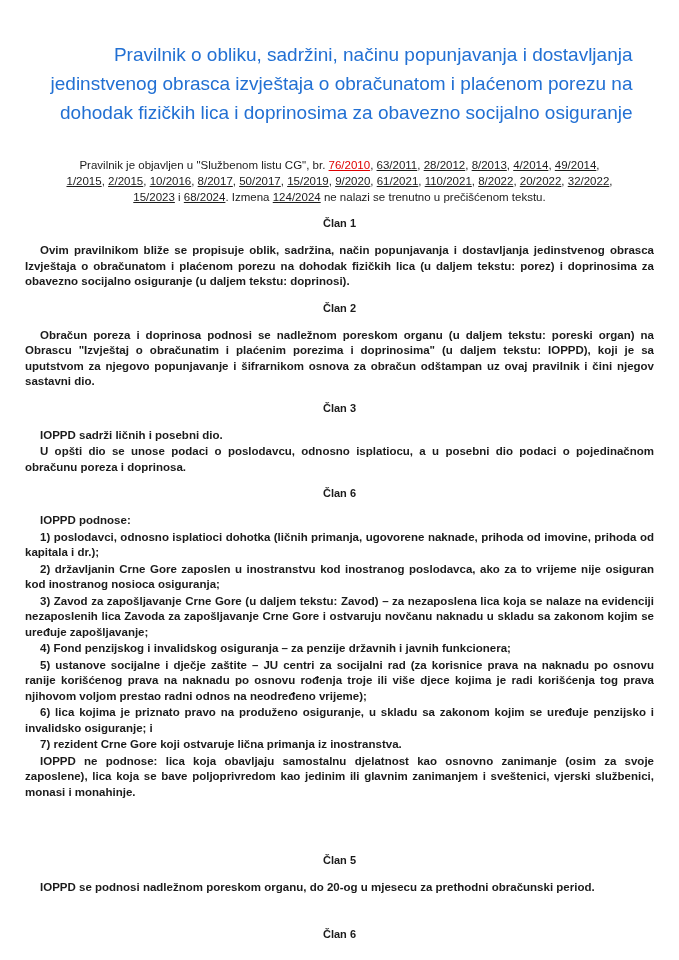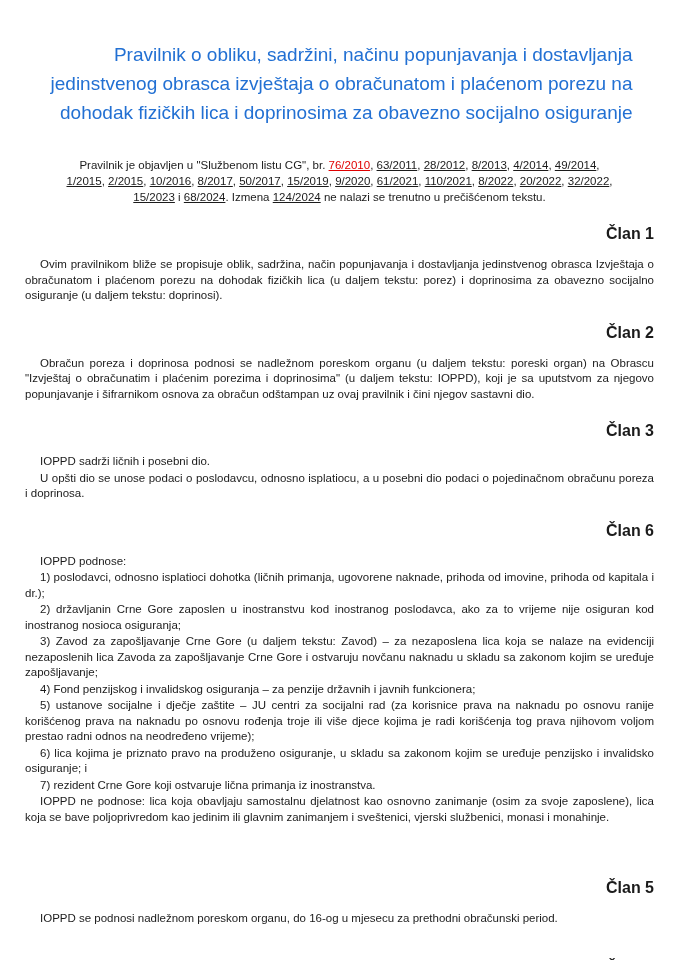--- a/index.html
+++ b/index.html
@@ -31,32 +31,33 @@
   }
   .pub-link {
     color: var(--text-color, #1b1b1b);
     text-decoration: underline;
     cursor: pointer;
   }
   .pub-link.red { color: var(--highlight-color, #e00000); }
 
   #articles { margin-top: 2px; }
   .article-heading {
-    font-size: 16px;
+    font-size: 11px;
     font-weight: 700;
-    text-align: right;
-    margin: 20px 0 14px;
+    text-align: center;
+    margin: 12px 0 14px;
     color: var(--text-color, #1b1b1b);
   }
   .article-paragraph {
     font-size: 11.5px;
     line-height: 15.5px;
     text-align: justify;
     text-indent: 15px;
     margin: 0 0 1px;
+    font-weight: bold;
   }
   #articles .article:nth-child(5) .article-heading { margin-top: 54px; }
   #articles .article:nth-child(6) .article-heading { margin-top: 32px; }
   #articles .article:last-child .article-paragraph { text-indent: 0; }
 </style>
 </head>
 <body>
 
 <div class="page">
   <h1 class="doc-title">Pravilnik o obliku, sadržini, načinu popunjavanja i dostavljanja jedinstvenog obrasca izvještaja o obračunatom i plaćenom porezu na dohodak fizičkih lica i doprinosima za obavezno socijalno osiguranje</h1>
@@ -82,19 +83,19 @@
         <p class="article-paragraph">2) državljanin Crne Gore zaposlen u inostranstvu kod inostranog poslodavca, ako za to vrijeme nije osiguran kod inostranog nosioca osiguranja;</p>
         <p class="article-paragraph">3) Zavod za zapošljavanje Crne Gore (u daljem tekstu: Zavod) – za nezaposlena lica koja se nalaze na evidenciji nezaposlenih lica Zavoda za zapošljavanje Crne Gore i ostvaruju novčanu naknadu u skladu sa zakonom kojim se uređuje zapošljavanje;</p>
         <p class="article-paragraph">4) Fond penzijskog i invalidskog osiguranja – za penzije državnih i javnih funkcionera;</p>
         <p class="article-paragraph">5) ustanove socijalne i dječje zaštite – JU centri za socijalni rad (za korisnice prava na naknadu po osnovu ranije korišćenog prava na naknadu po osnovu rođenja troje ili više djece kojima je radi korišćenja tog prava njihovom voljom prestao radni odnos na neodređeno vrijeme);</p>
         <p class="article-paragraph">6) lica kojima je priznato pravo na produženo osiguranje, u skladu sa zakonom kojim se uređuje penzijsko i invalidsko osiguranje; i</p>
         <p class="article-paragraph">7) rezident Crne Gore koji ostvaruje lična primanja iz inostranstva.</p>
         <p class="article-paragraph">IOPPD ne podnose: lica koja obavljaju samostalnu djelatnost kao osnovno zanimanje (osim za svoje zaposlene), lica koja se bave poljoprivredom kao jedinim ili glavnim zanimanjem i sveštenici, vjerski službenici, monasi i monahinje.</p>
       </section>
       <section class="article">
         <h2 class="article-heading">Član 5</h2>
-        <p class="article-paragraph">IOPPD se podnosi nadležnom poreskom organu, do 16-og u mjesecu za prethodni obračunski period.</p>
+        <p class="article-paragraph">IOPPD se podnosi nadležnom poreskom organu, do 20-og u mjesecu za prethodni obračunski period.</p>
       </section>
       <section class="article">
         <h2 class="article-heading">Član 6</h2>
       </section>
     </div>
 </div>
 
 </body></html>

